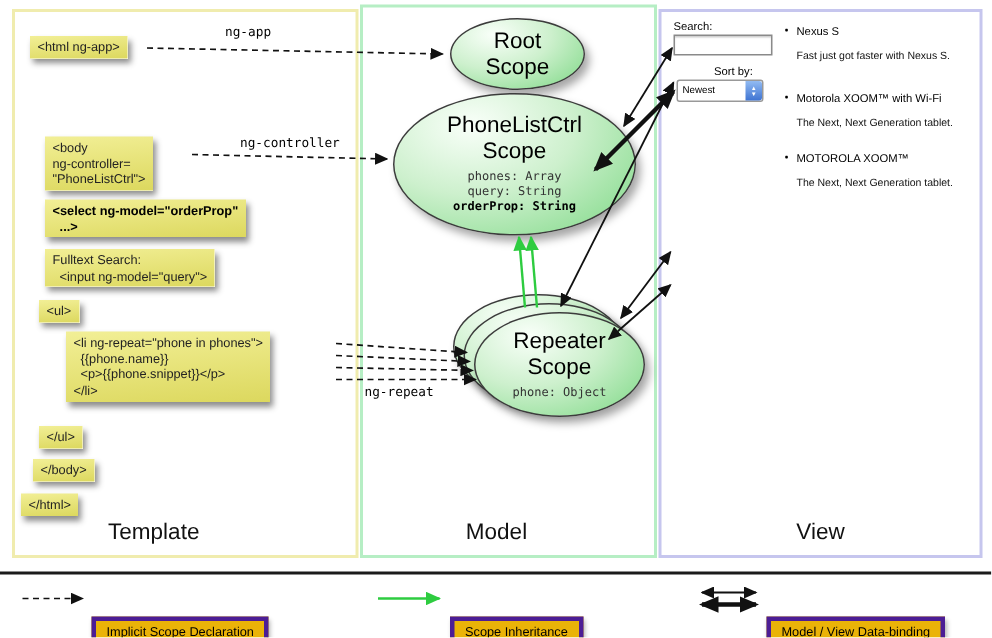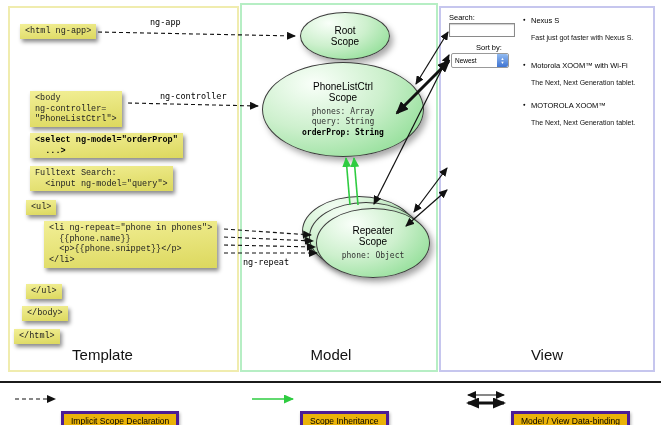--- a/index.html
+++ b/index.html
@@ -11,21 +11,21 @@
   .panel{position:absolute;background:#fff;}
   #panel-template{left:8px;top:6px;width:227px;height:362px;border:2px solid #f0ecae;}
   #panel-model{left:240px;top:3px;width:194px;height:365px;border:2px solid #b6eec4;}
   #panel-view{left:439px;top:6px;width:212px;height:362px;border:2px solid #c6c6ee;}
   .panel-label{position:absolute;font-size:15px;color:#111;text-align:center;z-index:4;}
   #label-template{left:8px;top:346px;width:189px;}
   #label-model{left:240px;top:346px;width:182px;}
   #label-view{left:439px;top:346px;width:216px;}
 
   
-  .code{position:absolute;font-family:Liberation Mono, monospace;font-size:8.5px;
+  .code{position:absolute;font-family:Liberation Sans, sans-serif;font-size:8.5px;
         line-height:1.25;color:#222;white-space:pre;padding:2px 5px;z-index:3;
         background:linear-gradient(175deg,#f2ef96 0%,#dcd85e 100%);
         box-shadow:2px 3px 4px rgba(0,0,0,0.45);}
   .code.bold{font-weight:bold;color:#000;}
   #cb0{left:20px;top:24px;}
   #cb1{left:30px;top:91px;}
   #cb2{left:30px;top:133px;}
   #cb3{left:30px;top:166px;}
   #cb4{left:26px;top:200px;}
   #cb5{left:44px;top:221px;}
@@ -36,21 +36,21 @@
   
   .scope{position:absolute;border-radius:50%;border:1px solid #3c3c3c;z-index:3;
          background:radial-gradient(ellipse at 32% 22%,#f9fff9 0%,#cdf0cd 45%,#7cd884 100%);
          box-shadow:3px 4px 6px rgba(0,0,0,0.35);
          display:flex;flex-direction:column;align-items:center;justify-content:center;text-align:center;}
   #root-scope{left:300px;top:12px;width:88px;height:46px;}
   #plc-scope{left:262px;top:62px;width:160px;height:93px;}
   #rep-ghost1{left:302px;top:196px;width:112px;height:68px;}
   #rep-ghost2{left:309px;top:202px;width:112px;height:68px;}
   #repeater-scope{left:316px;top:208px;width:112px;height:68px;}
-  .scope-title{font-size:10px;line-height:1.15;color:#000;white-space:pre;text-align:center;}
+  .scope-title{font-size:15px;line-height:1.15;color:#000;white-space:pre;text-align:center;}
   .scope-props{font-family:"DejaVu Sans Mono",monospace;font-size:8px;line-height:1.3;
                color:#333;white-space:pre;margin-top:3px;}
   .scope-props.boldprop{font-weight:bold;color:#000;margin-top:0;}
 
   
   .arrow-label{position:absolute;font-family:"DejaVu Sans Mono",monospace;font-size:8.5px;
                color:#000;z-index:6;}
   #lbl-ng-app{left:150px;top:17px;}
   #lbl-ng-controller{left:160px;top:91px;}
   #lbl-ng-repeat{left:243px;top:215px;margin-top:42px;}

